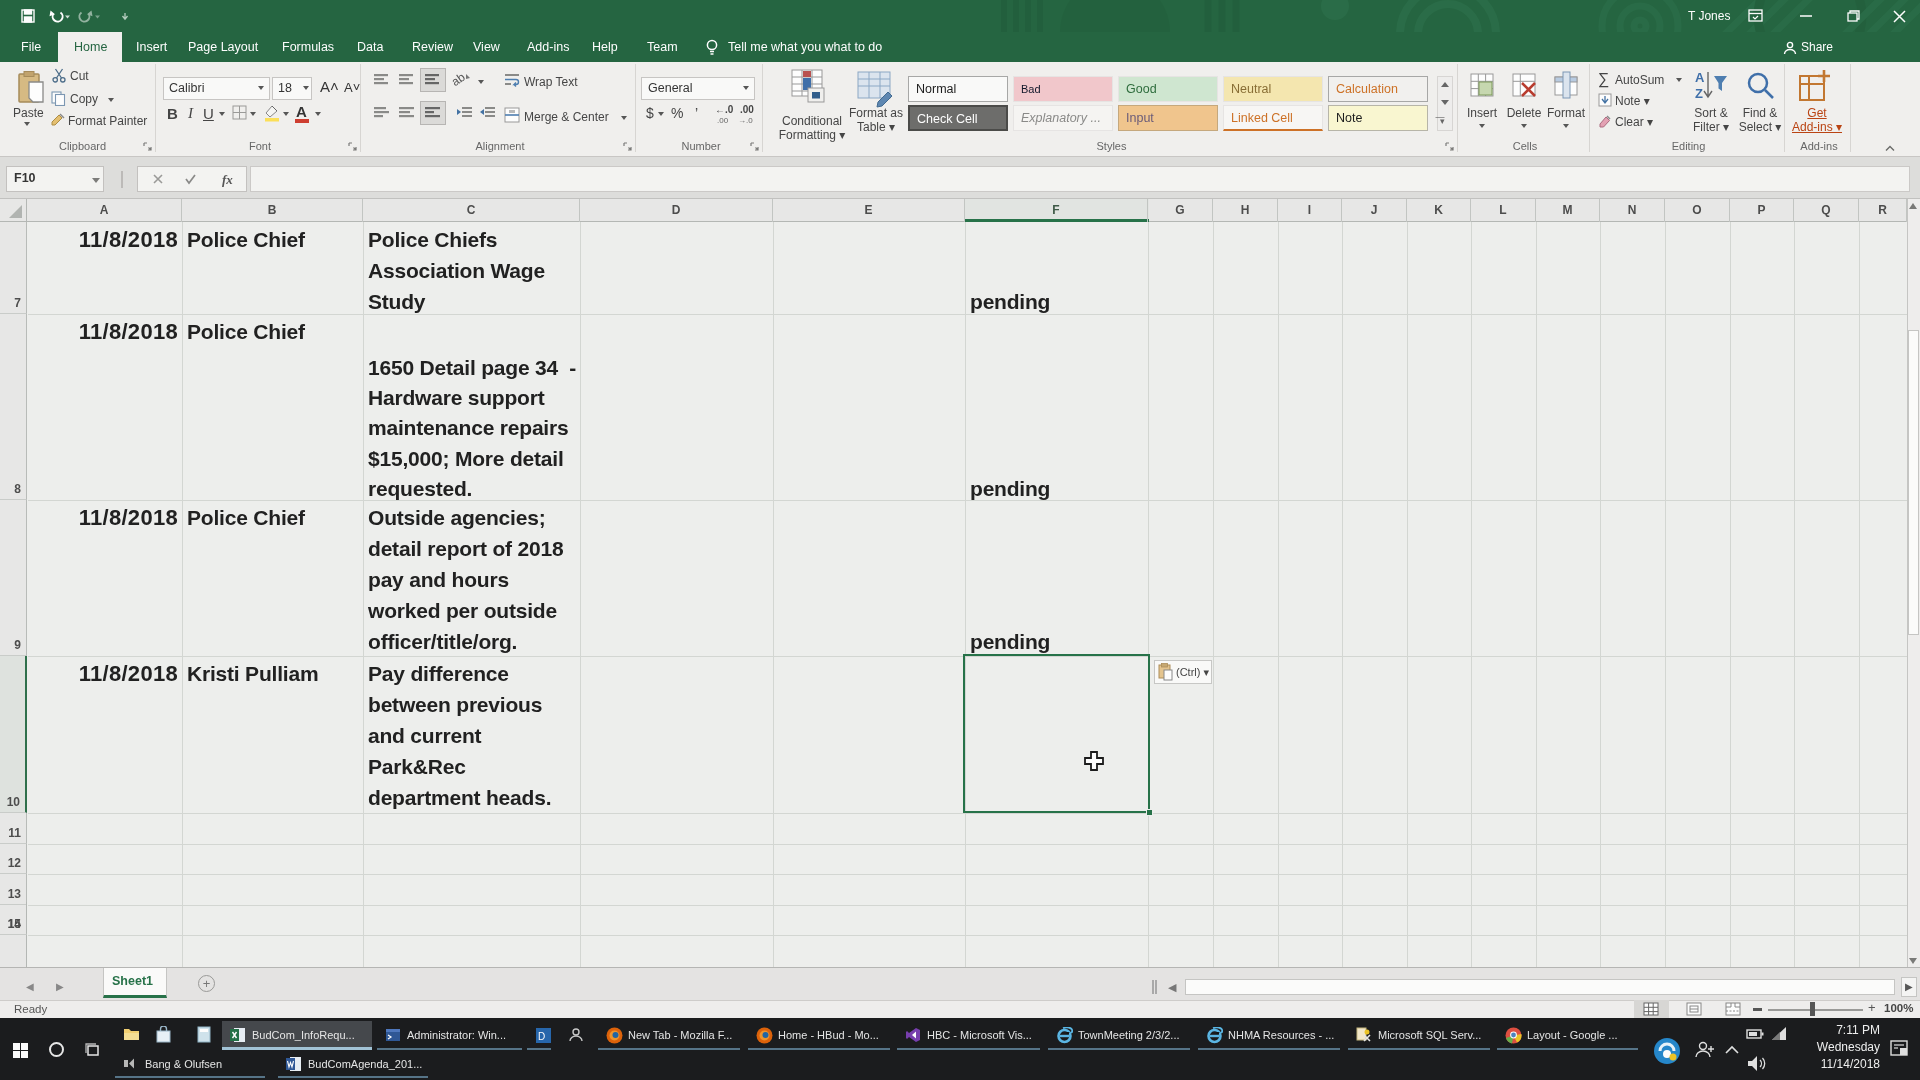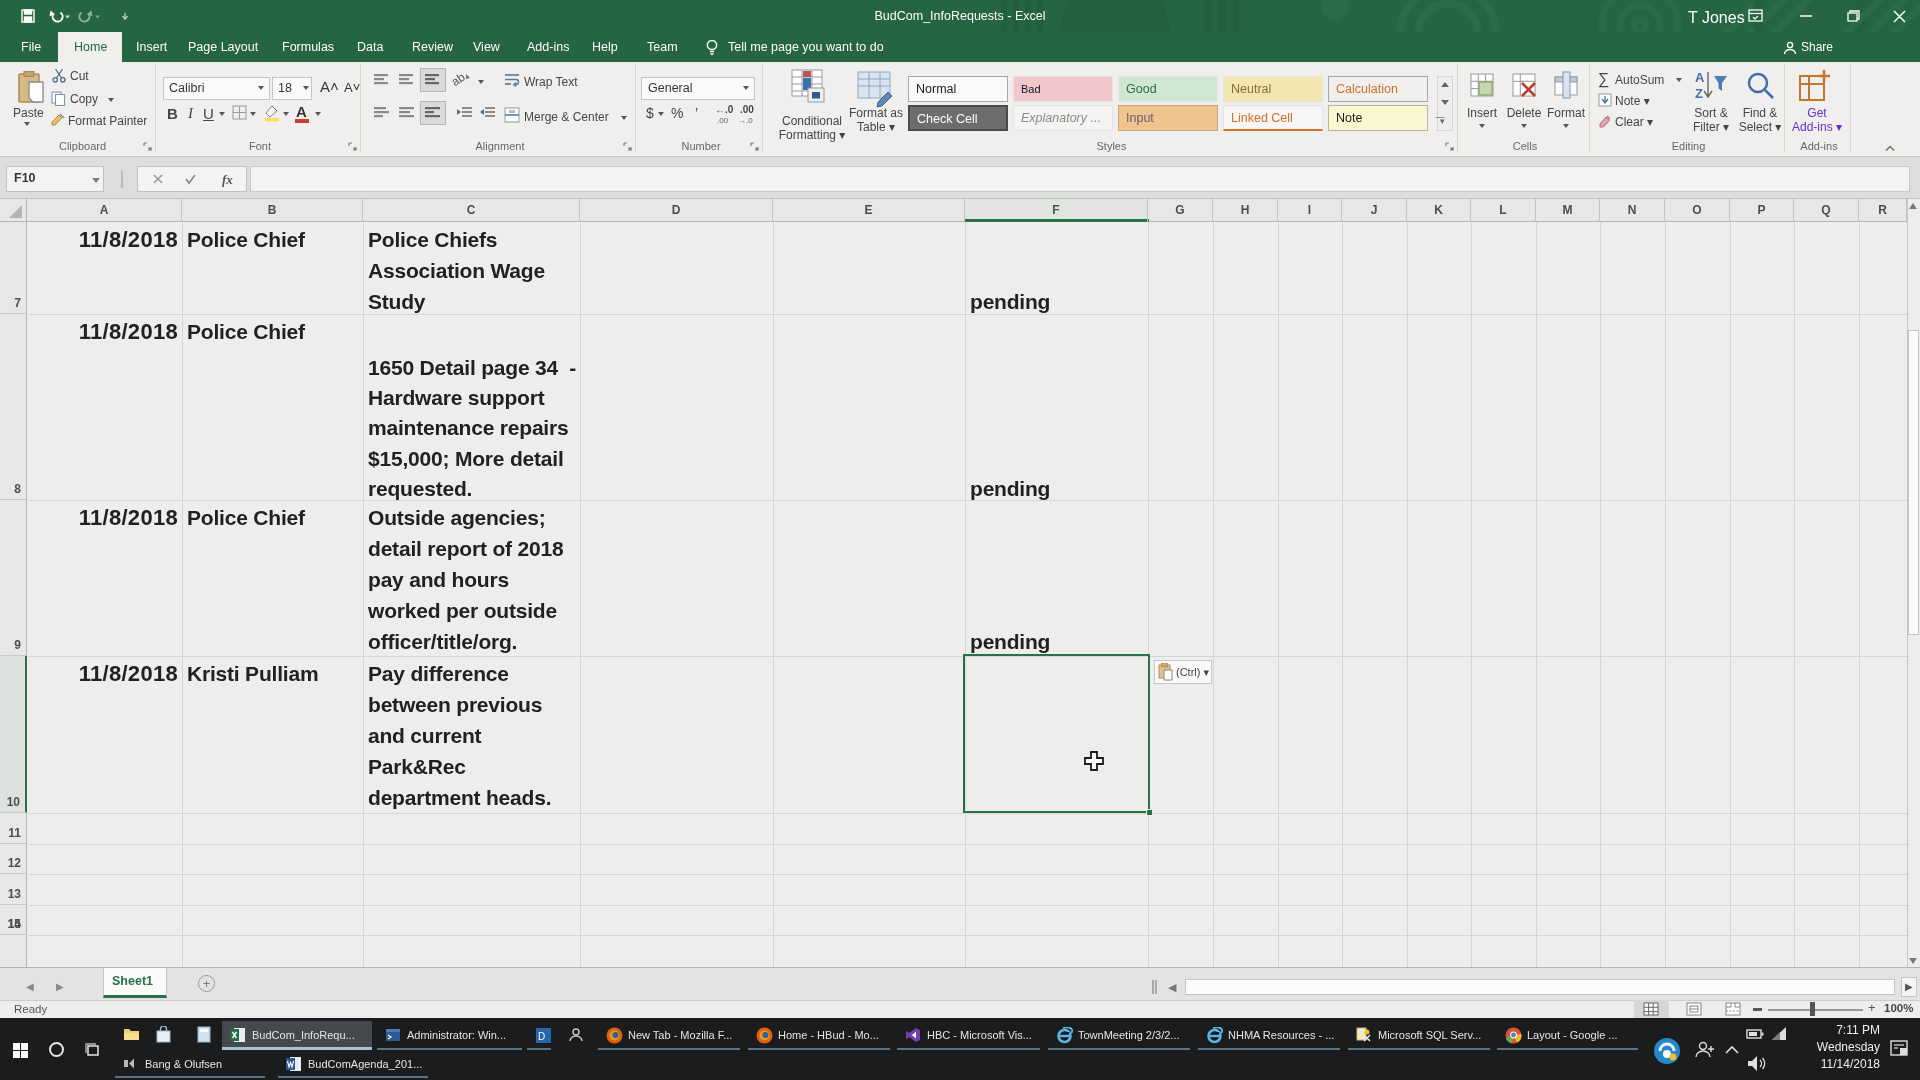--- a/index.html
+++ b/index.html
@@ -66,22 +66,21 @@
     <path d="M39.5 3.5 a5 5 0 1 1 -7 1.2" stroke="#fff" stroke-width="2" fill="none"></path>
     <path d="M29.5 1.5 l4.5 3.8 -5.5 2 z" fill="#fff"></path>
     <path d="M44 6.5 l5 0 -2.5 3 z" fill="#cfe0d5"></path>
     <g opacity="0.5">
       <path d="M60.5 3.5 a5 5 0 1 0 7 1.2" stroke="#fff" stroke-width="2" fill="none"></path>
       <path d="M70.5 1.5 l-4.5 3.8 5.5 2 z" fill="#fff"></path>
       <path d="M74 6.5 l5 0 -2.5 3 z" fill="#cfe0d5"></path>
     </g>
     <path d="M104 4 v5 m-2.5 -2 l2.5 3.2 2.5 -3.2" stroke="#cfe0d5" stroke-width="1.3" fill="none" opacity="0.85"></path>
   </svg>
-  <div class="abs" style="left:0;top:9px;width:1920px;text-align:center;color:#fff;font-size:12.5px;">BudCom_InfoRequests  -  Excel</div>
-  <div class="abs" style="left:1688px;top:9px;color:#fff;font-size:16px;">T Jones</div>
+  <div class="abs" style="left:1688px;top:9px;color:#fff;font-size:12px;">T Jones</div>
   <svg class="abs" style="left:1748px;top:8px;" width="170" height="17" viewBox="0 0 170 17">
     <g stroke="#fff" fill="none" stroke-width="1.3">
       <rect x="1" y="2" width="13" height="11"></rect>
           <line x1="1" y1="5.5" x2="14" y2="5.5"></line>
           <path d="M5 9 l2 2 3 -3" stroke-width="1.2"></path>
       <line x1="52" y1="8" x2="64" y2="8" stroke-width="1.5"></line>
       <rect x="100" y="5" width="9" height="8"></rect>
           <path d="M102 5 v-2 h9 v8 h-2"></path>
       <path d="M146 3 l11 11 m0 -11 l-11 11" stroke-width="1.5"></path>
     </g>
@@ -98,21 +97,21 @@
 <div class="tab" style="left:357px;">Data</div>
 <div class="tab" style="left:412px;">Review</div>
 <div class="tab" style="left:473px;">View</div>
 <div class="tab" style="left:527px;">Add-ins</div>
 <div class="tab" style="left:592px;">Help</div>
 <div class="tab" style="left:647px;">Team</div>
 <svg class="abs" style="left:704px;top:38px;" width="16" height="20" viewBox="0 0 16 20">
       <circle cx="8" cy="7" r="4.6" fill="none" stroke="#fff" stroke-width="1.5"></circle>
       <path d="M6 13.5 h4 M6.5 16 h3" stroke="#fff" stroke-width="1.4" fill="none"></path>
     </svg>
-<div class="tab" style="left:728px;font-size:12.5px;">Tell me page you want to do</div>
+<div class="tab" style="left:728px;font-size:12.5px;">Tell me what you what to do</div>
 <svg class="abs" style="left:1783px;top:41px;" width="14" height="14" viewBox="0 0 14 14">
       <circle cx="7" cy="4" r="2.6" fill="none" stroke="#fff" stroke-width="1.4"></circle>
       <path d="M1.5 13 a5.5 4.5 0 0 1 11 0" fill="none" stroke="#fff" stroke-width="1.4"></path>
     </svg>
 <div class="tab" style="left:1801px;font-size:12px;">Share</div>
 
 <div class="abs" id="ribbon" style="left:0;top:62px;width:1920px;height:95px;background:#f2f1ef;border-bottom:1px solid #c9c7c5;"></div>
 <div class="gsep" style="left:155px;"></div>
 <div class="gsep" style="left:360px;"></div>
 <div class="gsep" style="left:635px;"></div>
@@ -381,21 +380,21 @@
     </svg>
 <div class="abs" style="left:1732px;top:106px;width:56px;text-align:center;font-size:12px;color:#444;line-height:14px;">Find &amp;<br>Select ▾</div>
 <svg class="abs" style="left:1797px;top:68px;" width="36" height="36" viewBox="0 0 36 36">
 <g stroke="#c8762a" stroke-width="2" fill="none">
         <rect x="3" y="8" width="24" height="24"></rect>
         <line x1="3" y1="16" x2="27" y2="16"></line>
         <line x1="12" y1="8" x2="12" y2="32"></line>
       </g>
 <path d="M27 2 v12 M21 8 h12" stroke="#c8762a" stroke-width="2.6"></path>
 </svg>
-<div class="abs" style="left:1788px;top:106px;width:58px;text-align:center;font-size:12px;color:#6d28d9;line-height:14px;">Get<br>Add-ins ▾</div>
+<div class="abs" style="left:1788px;top:106px;width:58px;text-align:center;font-size:12px;color:#c2410c;line-height:14px;text-decoration:underline;">Get<br>Add-ins ▾</div>
 
 <div class="abs" style="left:0;top:157px;width:1920px;height:42px;background:#dededc;border-bottom:1px solid #c2c2c0;"></div>
 <div class="abs" style="left:6px;top:166px;width:98px;height:26px;background:#f5f5f3;border:1px solid #c4c2c0;"></div>
 <div class="abs" style="left:14px;top:171px;font-size:12.5px;font-weight:bold;color:#333;">F10</div>
 <div class="abs" style="left:92px;top:178px;width:0;height:0;border-left:4px solid transparent;border-right:4px solid transparent;border-top:5px solid #7c7c7a;"></div>
 <div class="abs" style="left:121px;top:171px;width:2px;height:17px;background:#bdbbb9;"></div>
 <div class="abs" style="left:137px;top:166px;width:110px;height:26px;background:#f5f5f3;border:1px solid #c4c2c0;"></div>
 <svg class="abs" style="left:150px;top:171px;" width="90" height="17" viewBox="0 0 90 17">
   <path d="M4 4 l8 8 m0 -8 l-8 8" stroke="#9a9a98" stroke-width="1.6" fill="none"></path>
   <path d="M36 8 l3 4 6 -8" stroke="#8a8a88" stroke-width="1.7" fill="none"></path>

